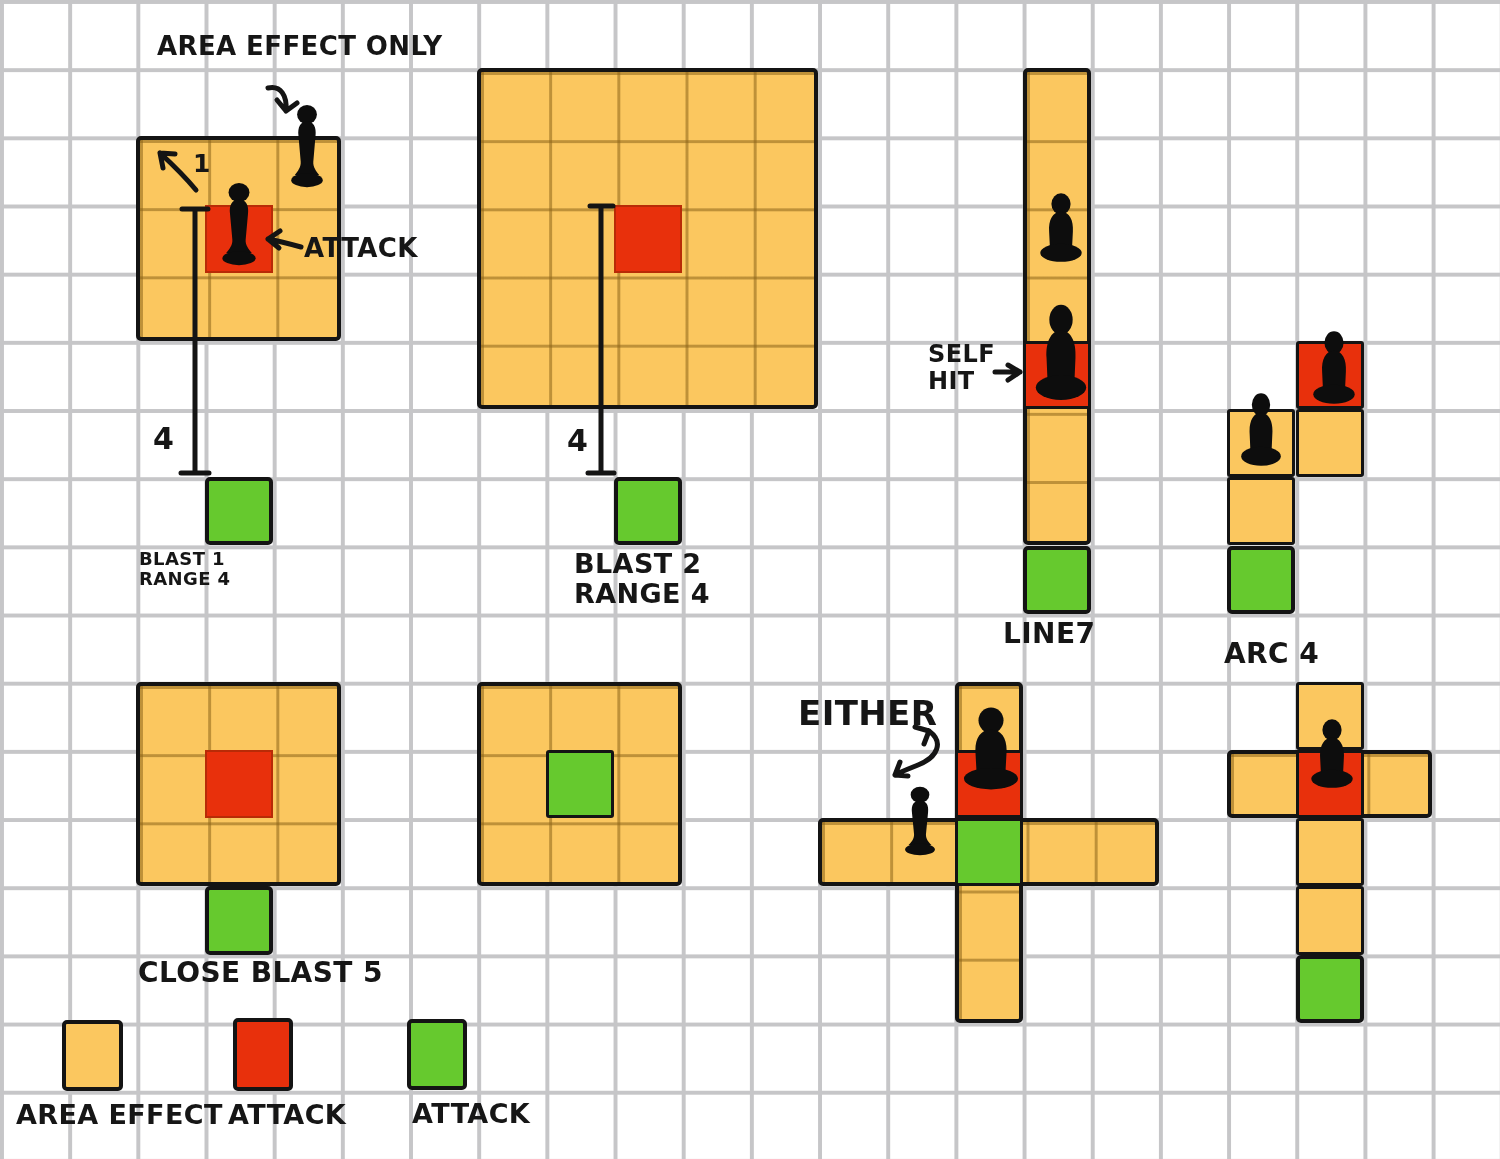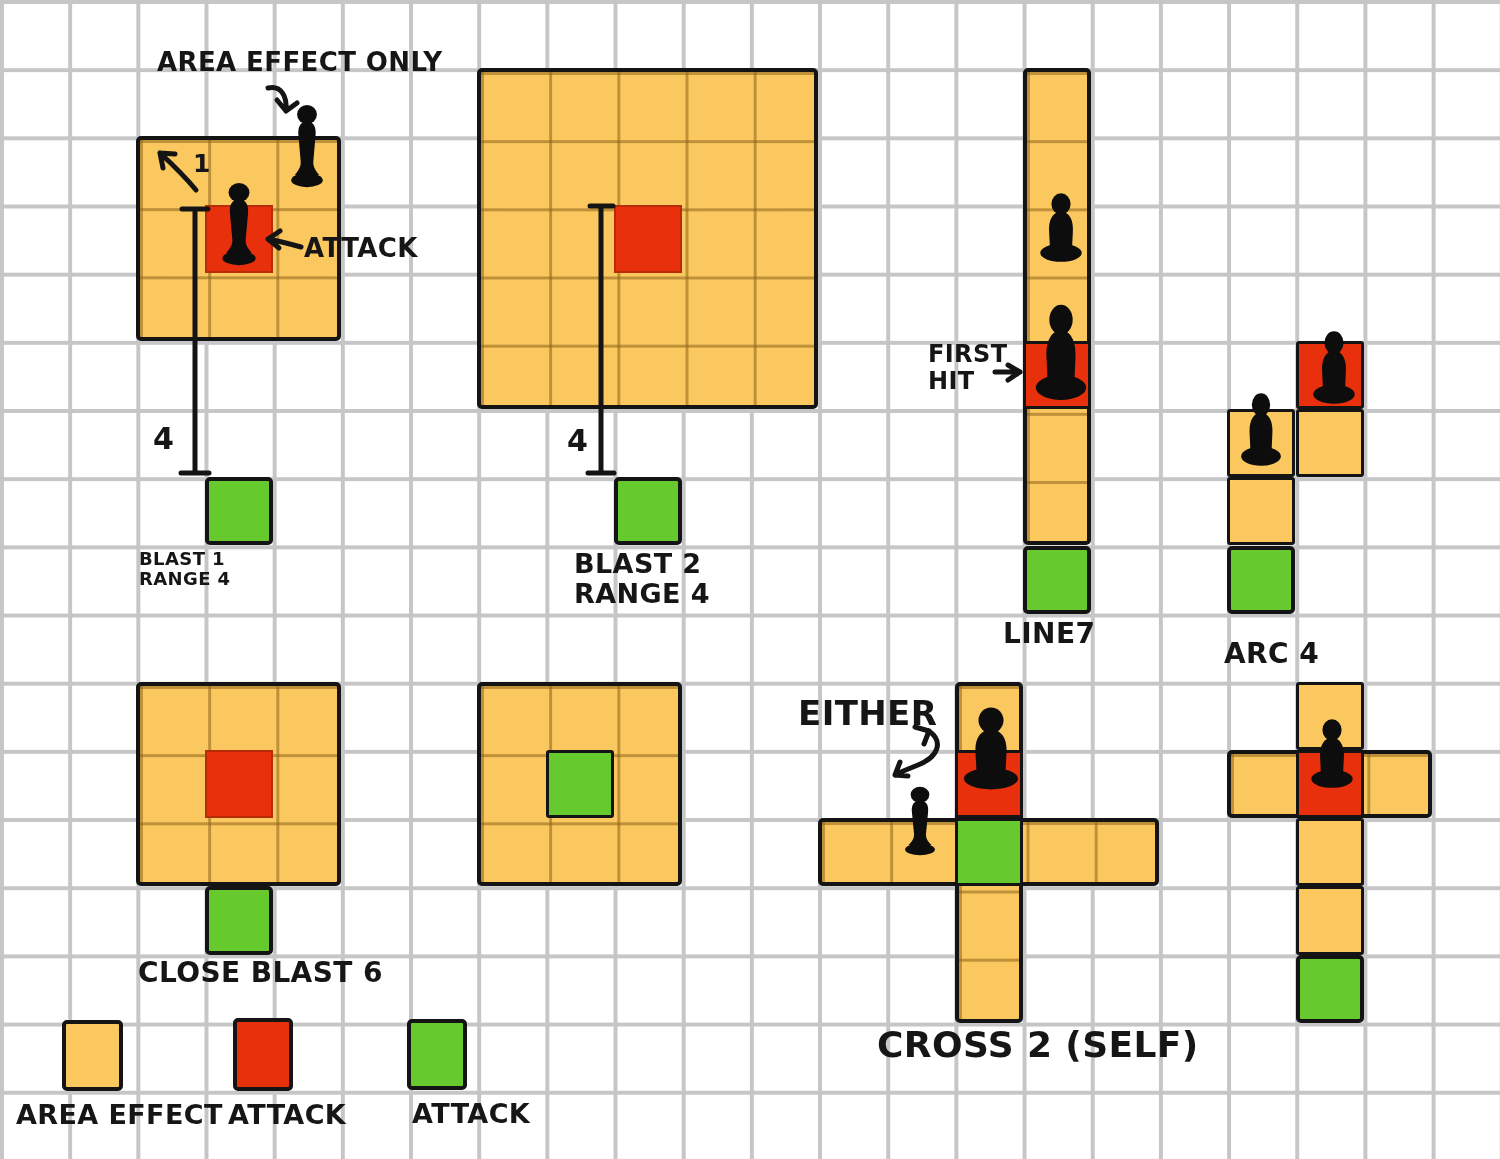--- a/index.html
+++ b/index.html
@@ -130,32 +130,31 @@
     </svg>
     <svg class="overlay" width="1500" height="1159">
       <path d="M182,209 L208,209 M195,209 L195,473 M181,473 L209,473" class="ink"></path>
       <path d="M590,206 L613,206 M601,206 L601,473 M588,473 L614,473" class="ink"></path>
       <path d="M268,88 C281,85 287,96 286,110 M286,111 L277,100 M286,111 L297,103" class="ink"></path>
       <path d="M196,190 C186,178 172,164 160,153 M160,153 L163,168 M160,153 L175,154" class="ink"></path>
       <path d="M301,247 C290,244 279,241 268,239 M268,239 L280,231 M268,239 L279,248" class="ink"></path>
       <path d="M995,372 L1020,372 M1020,372 L1008,365 M1020,372 L1008,380" class="ink"></path>
       <path d="M929,731 C944,742 938,757 918,765 C908,769 900,772 895,775 M929,731 L915,727 M929,731 L924,744 M895,775 L908,776 M895,775 L900,762" class="ink"></path>
     </svg>
-    <div class="txt" style="left: 157px; top: 48px; font-size: 26px;">AREA EFFECT ONLY</div>
+    <div class="txt" style="left: 157px; top: 32px; font-size: 26px;">AREA EFFECT ONLY</div>
     <div class="txt" style="left: 304px; top: 234px; font-size: 26px;">ATTACK</div>
     <div class="txt" style="left: 193px; top: 150px; font-size: 25px;">1</div>
     <div class="txt" style="left: 153px; top: 422px; font-size: 30px;">4</div>
     <div class="txt" style="left: 567px; top: 424px; font-size: 30px;">4</div>
-    <div class="txt" style="left: 928px; top: 341px; font-size: 24px;">FIRST
+    <div class="txt" style="left: 928px; top: 341px; font-size: 24px;">SELF
 HIT</div>
     <div class="txt" style="left: 798px; top: 694px; font-size: 34px;">EITHER</div>
     <div class="txt" style="left: 139px; top: 549px; font-size: 18px;">BLAST 1
 RANGE 4</div>
     <div class="txt" style="left: 574px; top: 549px; font-size: 27px;">BLAST 2
 RANGE 4</div>
     <div class="txt" style="left: 1003px; top: 618px; font-size: 28px;">LINE7</div>
     <div class="txt" style="left: 1224px; top: 618px; font-size: 28px; margin-top: 20px;">ARC 4</div>
-    <div class="txt" style="left: 138px; top: 957px; font-size: 28px;">CLOSE BLAST 6</div>
-    <div class="txt" style="left: 877px; top: 1025px; font-size: 36px;">CROSS 2 (SELF)</div>
+    <div class="txt" style="left: 138px; top: 957px; font-size: 28px;">CLOSE BLAST 5</div>
     <div class="txt" style="left: 16px; top: 1100px; font-size: 27px;">AREA EFFECT</div>
     <div class="txt" style="left: 228px; top: 1100px; font-size: 27px;">ATTACK</div>
     <div class="txt" style="left: 412px; top: 1099px; font-size: 27px;">ATTACK</div>
   </div>
 
 </body></html>

